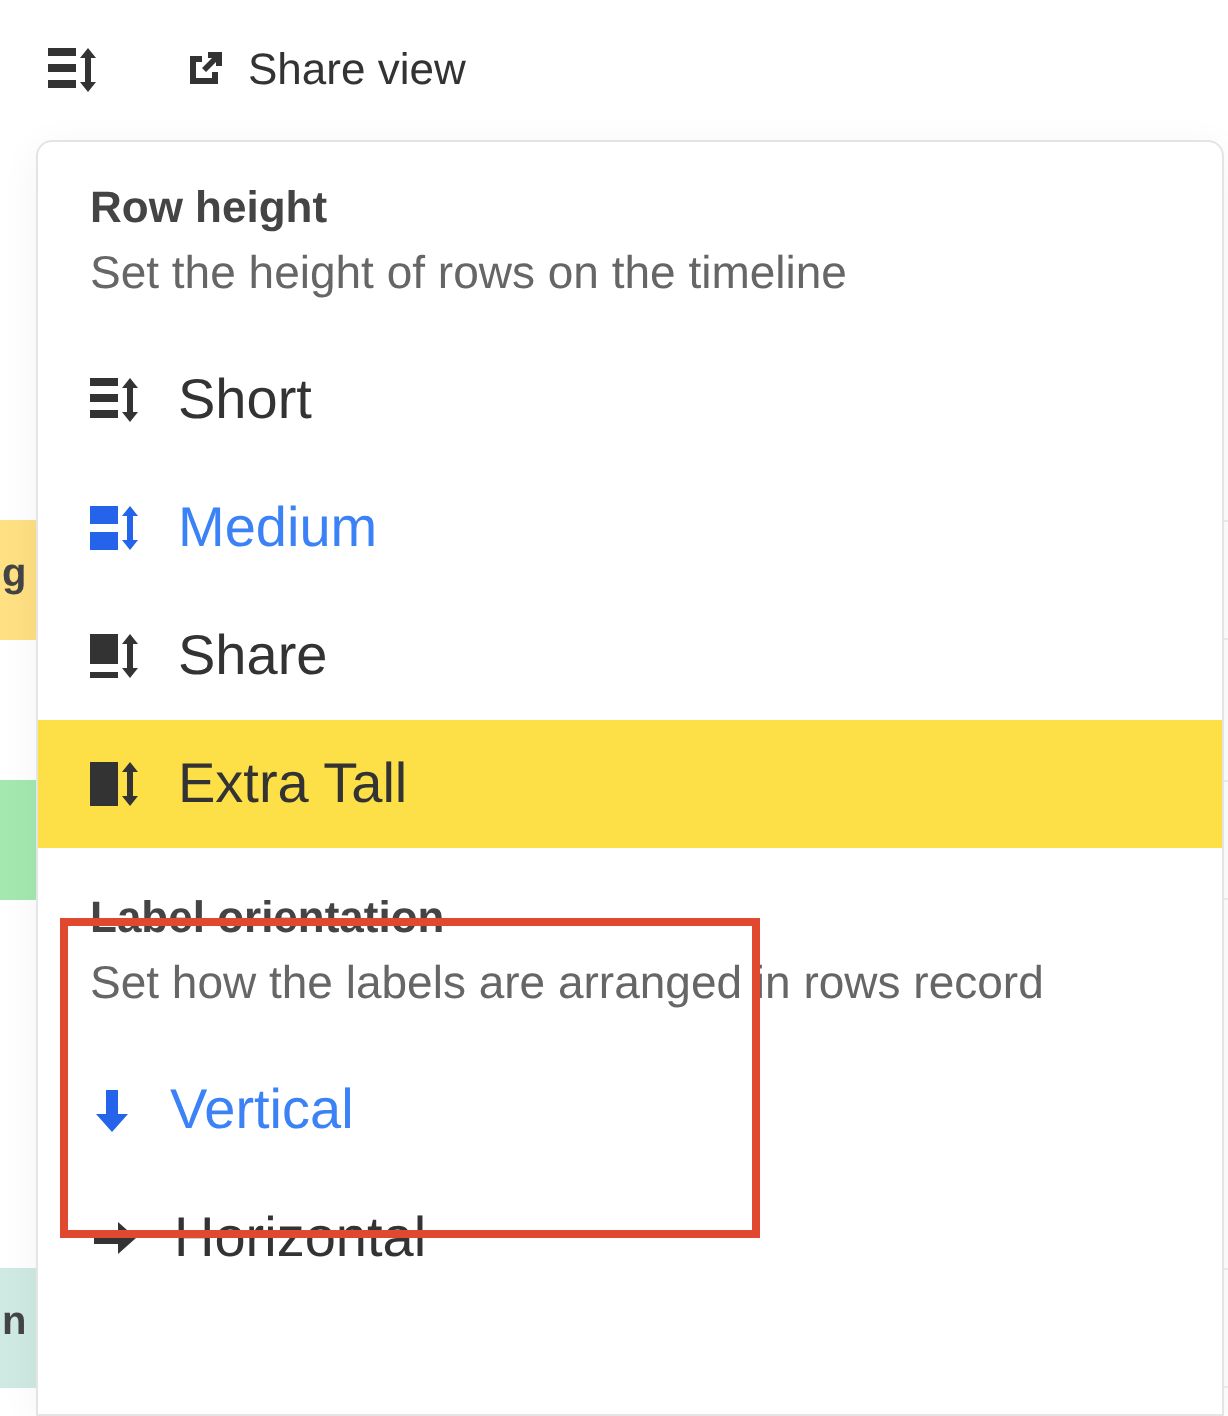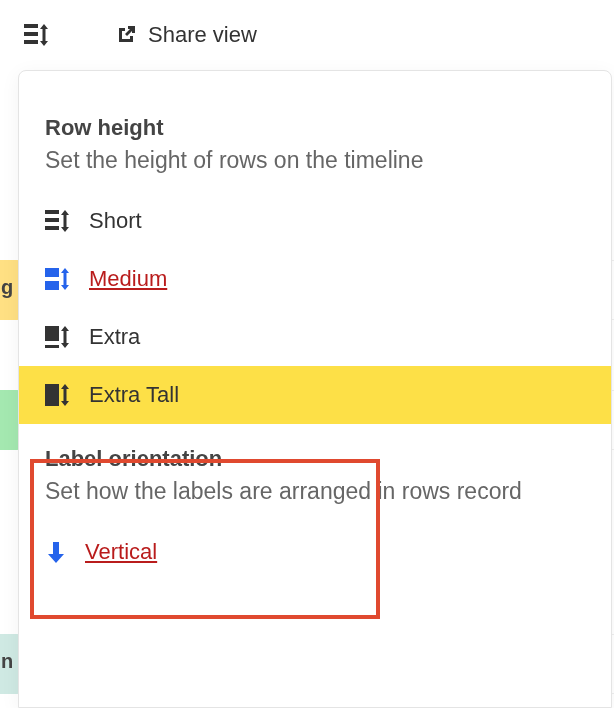--- a/index.html
+++ b/index.html
@@ -45,21 +45,21 @@
     color: #444;
   }
 
   
   .toolbar {
     position: absolute;
     top: 22px;
     left: 24px;
     display: flex;
     align-items: center;
-    gap: 64px;
+    gap: 40px;
   }
   .toolbar .btn {
     display: flex;
     align-items: center;
     gap: 10px;
     font-size: 22px;
     color: #333;
     font-weight: 500;
   }
   .toolbar svg, .opt svg { flex-shrink: 0; }
@@ -69,45 +69,45 @@
     position: absolute;
     top: 70px;
     left: 18px;
     right: 2px;
     bottom: 0;
     background: #fff;
     border: 1px solid #e4e4e4;
     border-top-left-radius: 8px;
     border-top-right-radius: 8px;
     box-shadow: 0 4px 20px rgba(0,0,0,0.05);
-    padding-top: 44px;
+    padding-top: 20px;
   }
 
   .section-title {
     font-size: 22px;
     font-weight: 700;
     color: #444;
     padding: 0 26px 6px 26px;
   }
   .section-desc {
     font-size: 23px;
     color: #666;
     padding: 0 26px 18px 26px;
   }
 
   .opt {
     display: flex;
     align-items: center;
     gap: 18px;
     padding: 16px 26px;
-    font-size: 22px;
+    font-size: 28px;
     color: #333;
     font-weight: 500;
   }
-  .opt.selected { color: #b91c1c; text-decoration: underline; }
+  .opt.selected { color: #3b82f6; }
   .opt.selected svg * { fill: #2563eb; }
   .opt.hover { background: #fde047; }
 
   .highlight-box {
     position: absolute;
     border: 4px solid #e0492f;
     pointer-events: none;
   }
 
 </style>
@@ -166,21 +166,21 @@
     </svg>
     <span>Medium</span>
   </div>
 
   <div class="opt">
     <svg width="26" height="22" viewBox="0 0 26 22">
       <rect x="0" y="0" width="14" height="15" fill="#333"></rect>
       <rect x="0" y="19" width="14" height="3" fill="#333"></rect>
       <path d="M20 0 L24 5 L21.5 5 L21.5 17 L24 17 L20 22 L16 17 L18.5 17 L18.5 5 L16 5 Z" fill="#333"></path>
     </svg>
-    <span>Extra</span>
+    <span>Share</span>
   </div>
 
   <div class="opt hover">
     <svg width="26" height="22" viewBox="0 0 26 22">
       <rect x="0" y="0" width="14" height="22" fill="#333"></rect>
       <path d="M20 0 L24 5 L21.5 5 L21.5 17 L24 17 L20 22 L16 17 L18.5 17 L18.5 5 L16 5 Z" fill="#333"></path>
     </svg>
     <span>Extra Tall</span>
   </div>
 
@@ -189,16 +189,22 @@
   <div class="section-title">Label orientation</div>
   <div class="section-desc">Set how the labels are arranged in rows record</div>
 
   <div class="opt selected">
     <svg width="22" height="24" viewBox="0 0 22 24">
       <path d="M8 2 L14 2 L14 14 L19 14 L11 23 L3 14 L8 14 Z" fill="#2563eb"></path>
     </svg>
     <span>Vertical</span>
   </div>
 
+  <div class="opt">
+    <svg width="24" height="22" viewBox="0 0 24 22">
+      <path d="M2 8 L14 8 L14 3 L23 11 L14 19 L14 14 L2 14 Z" fill="#333"></path>
+    </svg>
+    <span>Horizontal</span>
+  </div>
 
 </div>
 
 <div class="highlight-box" style="top:459px; left:30px; width:350px; height:160px;"></div>
 
 </body></html>

